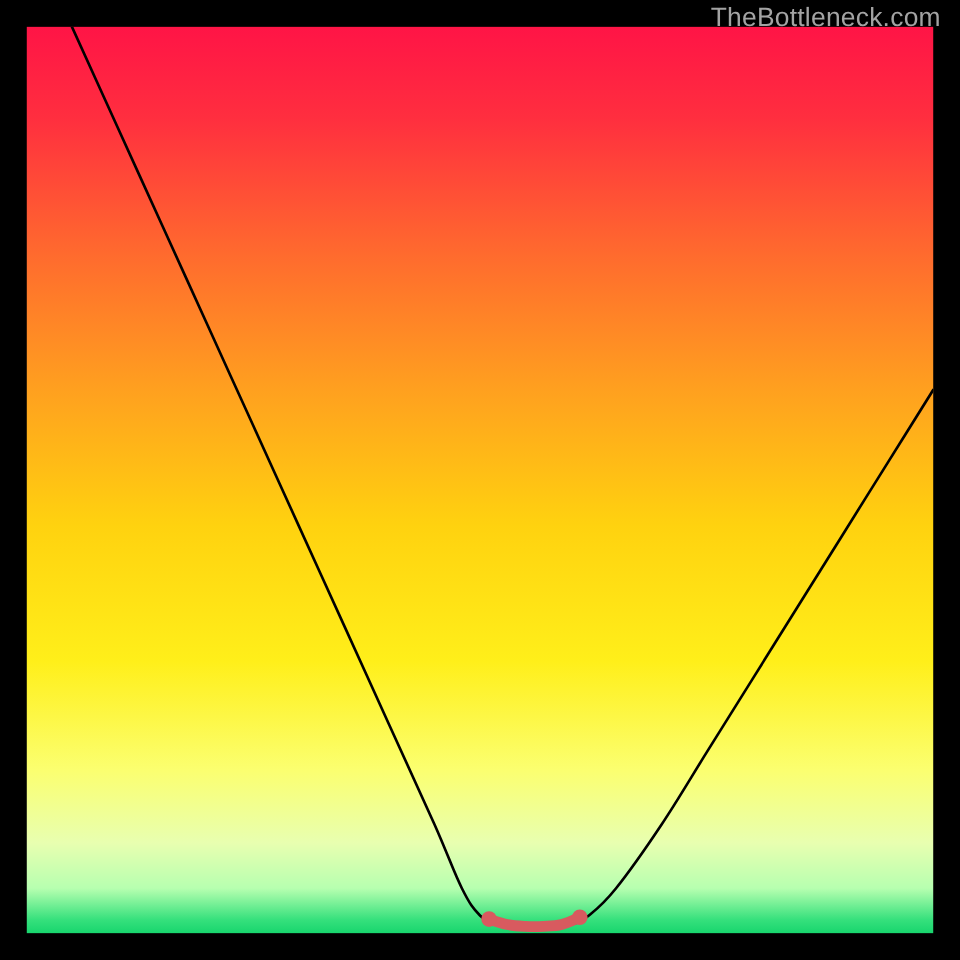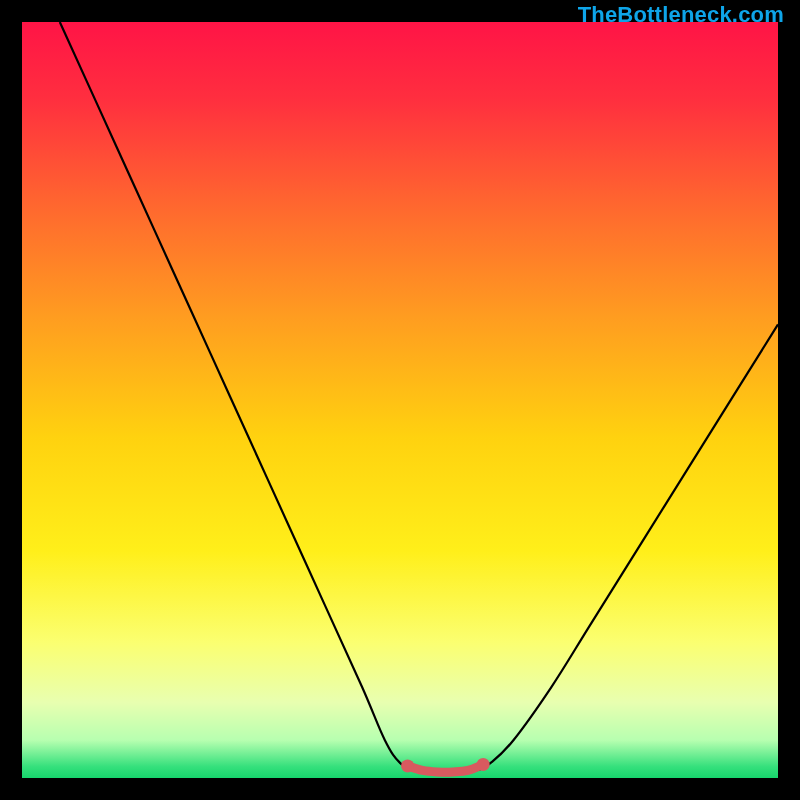--- a/index.html
+++ b/index.html
@@ -24,23 +24,23 @@
     left: 22px;
     top: 22px;
     width: 756px;
     height: 756px;
     overflow: hidden;
   }
   .attribution {
     position: absolute;
     top: 2px;
     right: 16px;
-    color: #0ea5e9;
+    color: #a3a3a3;
     font-size: 22px;
-    font-weight: 700;
+    font-weight: 400;
     letter-spacing: 0.2px;
   }
 </style>
 </head>
 <body>
 
 <div class="frame">
   <div class="attribution">TheBottleneck.com</div>
 
   <div class="plot">

